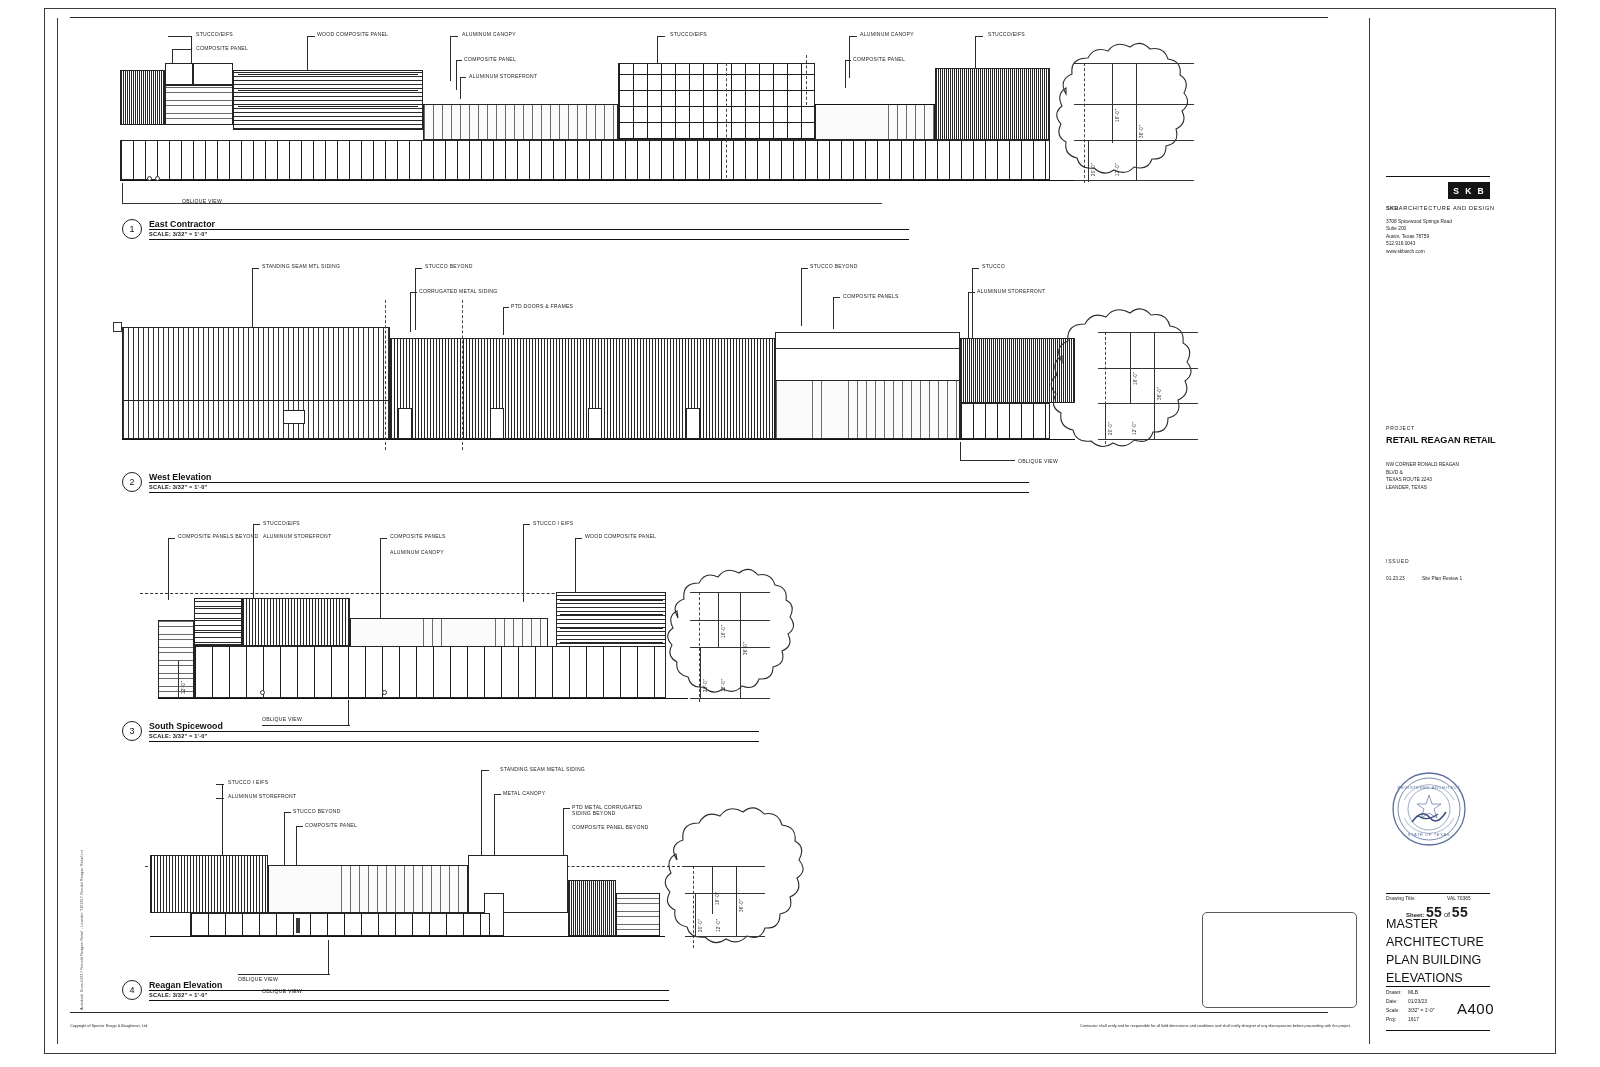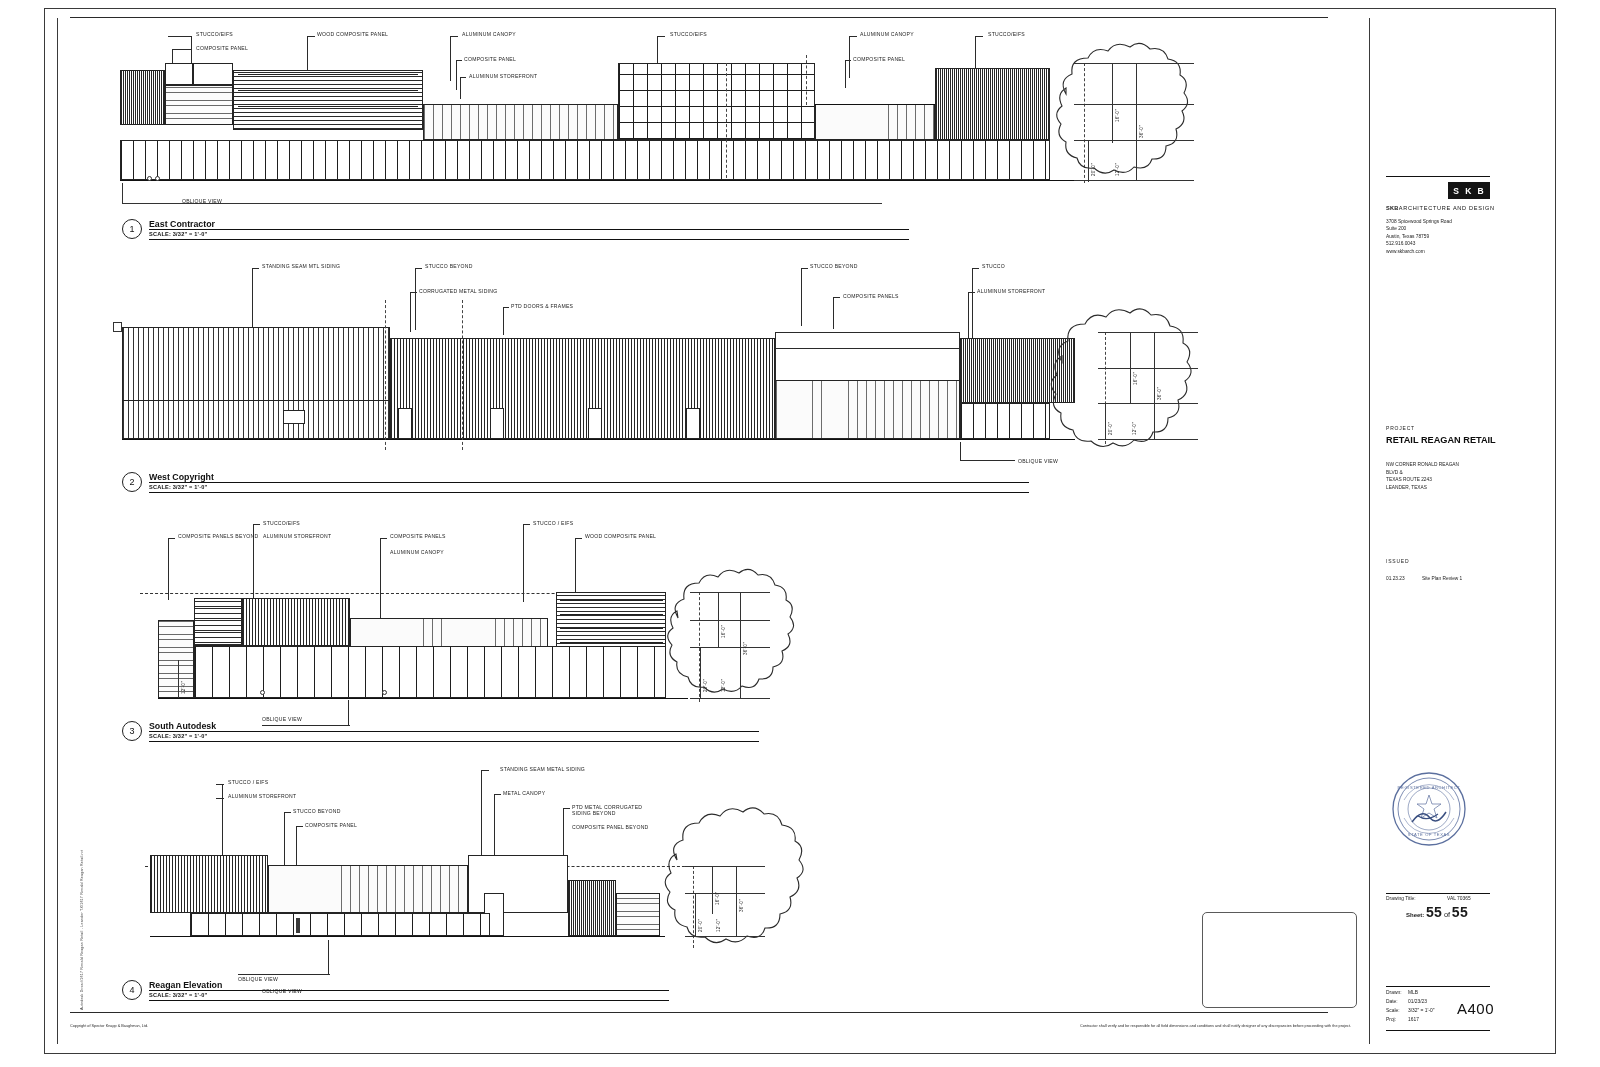--- a/index.html
+++ b/index.html
@@ -390,21 +390,21 @@
 
     <div class="ldr" style="left:960px;top:442px;height:18px;"></div>
     <div class="ldr-h" style="left:960px;top:460px;width:55px;"></div>
     <div class="lbl" style="left:1018px;top:458px;">OBLIQUE VIEW</div>
   </div>
 
   <div class="eltitle" style="left:122px;top:472px;">
     <div class="num">2</div>
     <div class="bar" style="width:880px;"></div>
     <div class="bar2" style="width:880px;"></div>
-    <div class="name">West Copyright</div>
+    <div class="name">West Elevation</div>
     <div class="scale">SCALE:  3/32" = 1'-0"</div>
   </div>
 
   <div class="dwg">
     <div class="ldr" style="left:168px;top:538px;height:62px;"></div>
     <div class="ldr-h" style="left:168px;top:538px;width:7px;"></div>
     <div class="lbl" style="left:178px;top:533px;">COMPOSITE PANELS BEYOND</div>
 
     <div class="ldr" style="left:253px;top:524px;height:76px;"></div>
     <div class="ldr-h" style="left:253px;top:524px;width:7px;"></div>
@@ -472,21 +472,21 @@
 
     <div class="ldr" style="left:348px;top:700px;height:25px;"></div>
     <div class="ldr-h" style="left:262px;top:725px;width:88px;"></div>
     <div class="lbl" style="left:262px;top:716px;">OBLIQUE VIEW</div>
   </div>
 
   <div class="eltitle" style="left:122px;top:721px;">
     <div class="num">3</div>
     <div class="bar" style="width:610px;"></div>
     <div class="bar2" style="width:610px;"></div>
-    <div class="name">South Autodesk</div>
+    <div class="name">South Spicewood</div>
     <div class="scale">SCALE:  3/32" = 1'-0"</div>
   </div>
 
   <div class="dwg">
     <div class="ldr" style="left:222px;top:784px;height:82px;"></div>
     <div class="ldr-h" style="left:216px;top:784px;width:8px;"></div>
     <div class="lbl" style="left:228px;top:779px;">STUCCO / EIFS</div>
 
     <div class="ldr" style="left:222px;top:798px;height:68px;"></div>
     <div class="ldr-h" style="left:216px;top:798px;width:8px;"></div>
@@ -611,20 +611,26 @@
 
   <div class="tb-rule" style="left:1386px;top:893px;width:104px;"></div>
   <div class="tb-small" style="left:1386px;top:896px;">Drawing Title:</div>
   <div class="tb-small" style="left:1447px;top:896px;">VAL 70365</div>
   <div class="tb-sheetline" style="left:1406px;top:904px;">
     <span style="font-weight:bold;">Sheet:</span>
     <span class="big">55</span>
     <span class="mid">of</span>
     <span class="big">55</span>
   </div>
+  <div class="tb-title">
+    <div>MASTER</div>
+    <div>ARCHITECTURE</div>
+    <div>PLAN BUILDING</div>
+    <div>ELEVATIONS</div>
+  </div>
   <div class="tb-rule" style="left:1386px;top:986px;width:104px;"></div>
 
   <div class="tb-field" style="left:1386px;top:990px;">
     <span class="k">Drawn:</span><span>MLB</span>
   </div>
   <div class="tb-field" style="left:1386px;top:999px;">
     <span class="k">Date:</span><span>01/23/23</span>
   </div>
   <div class="tb-field" style="left:1386px;top:1008px;">
     <span class="k">Scale:</span><span>3/32" = 1'-0"</span>

